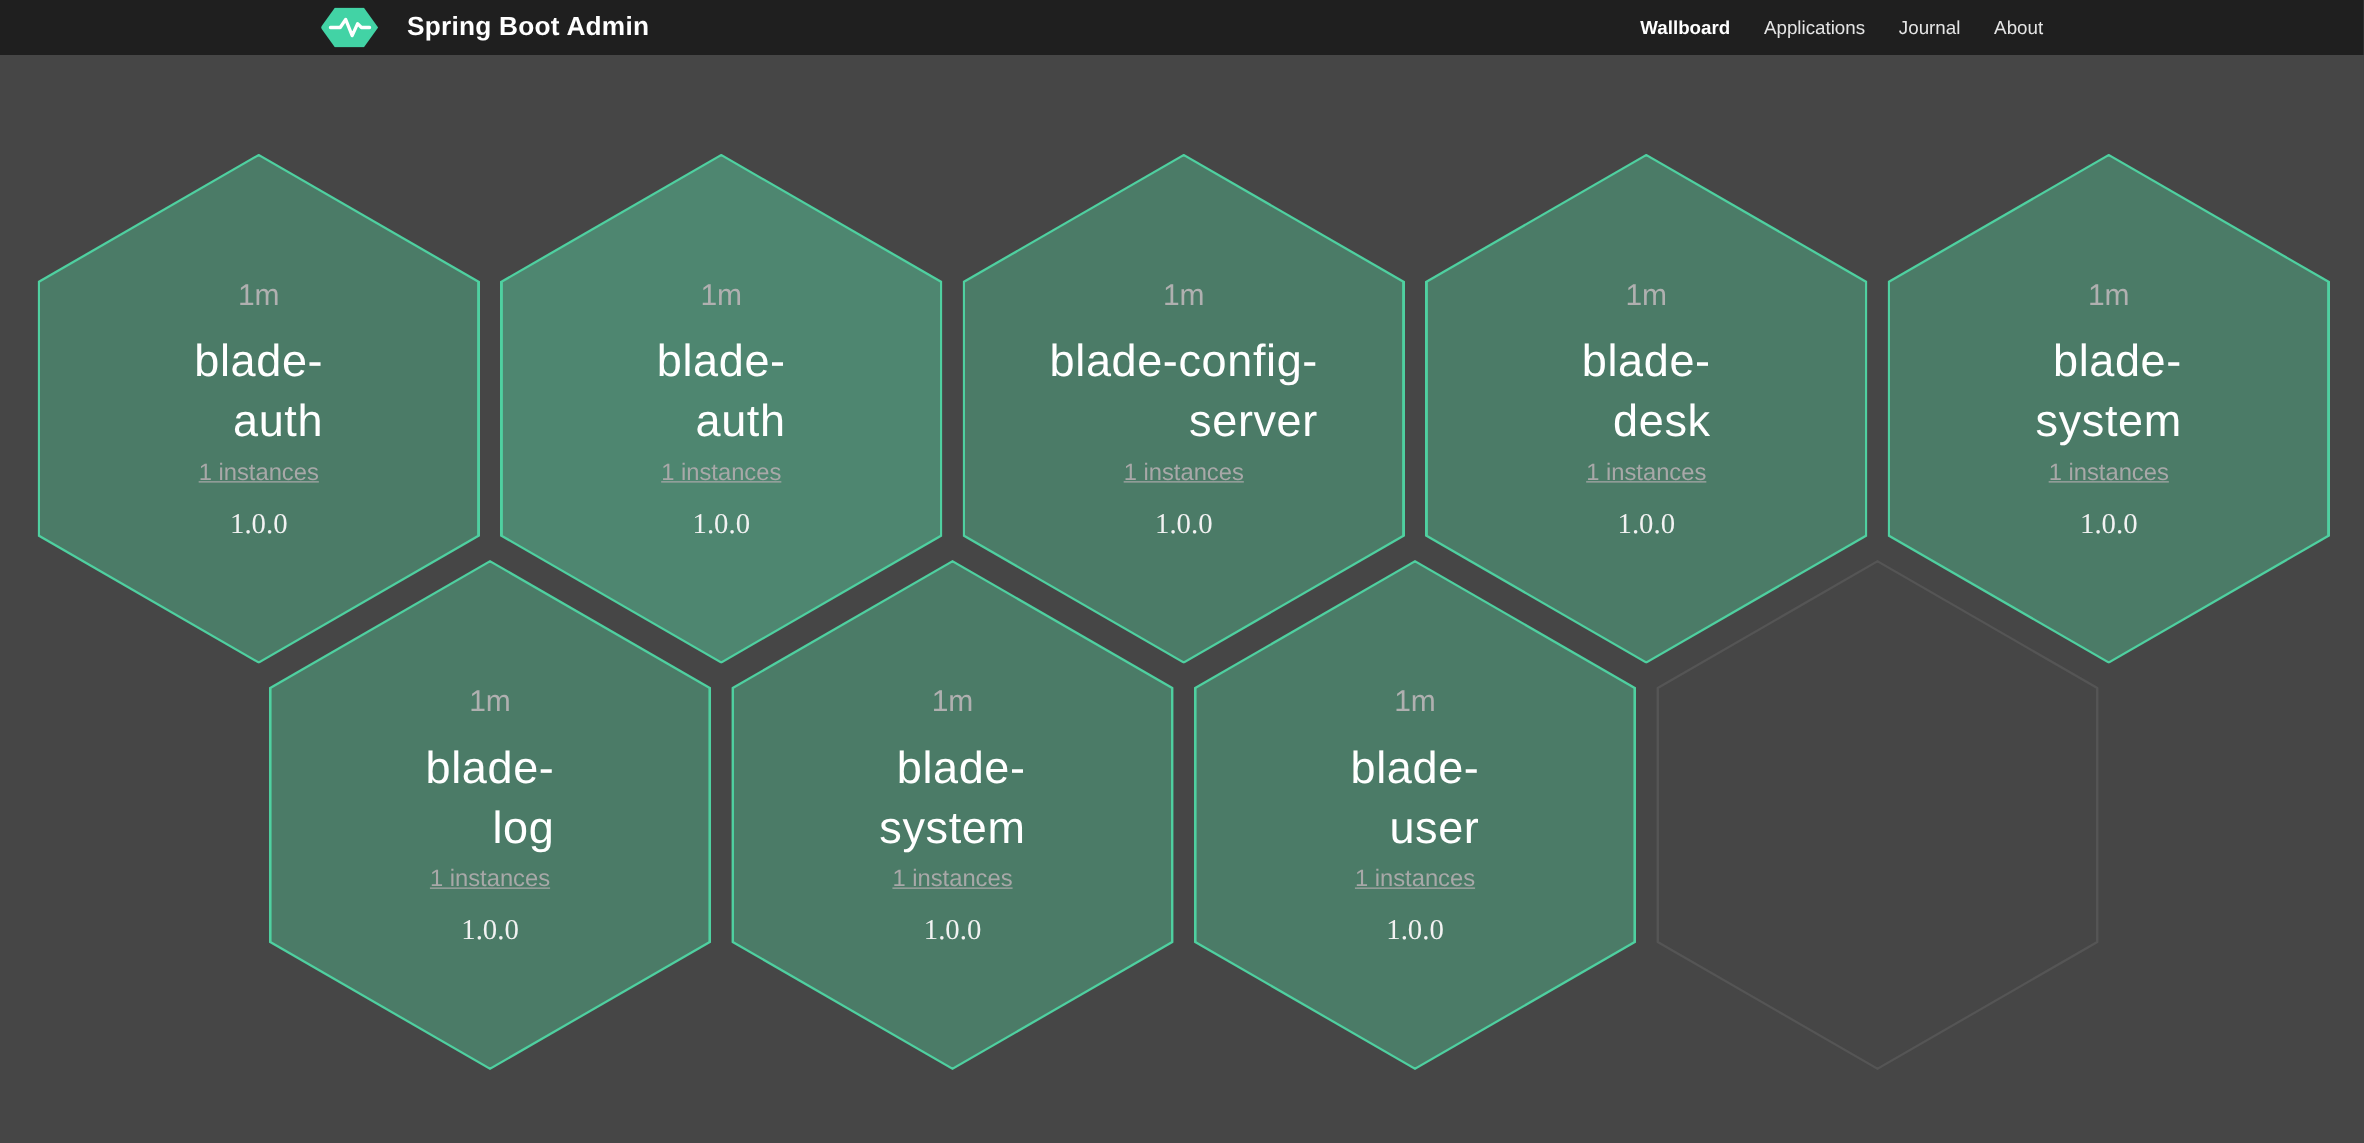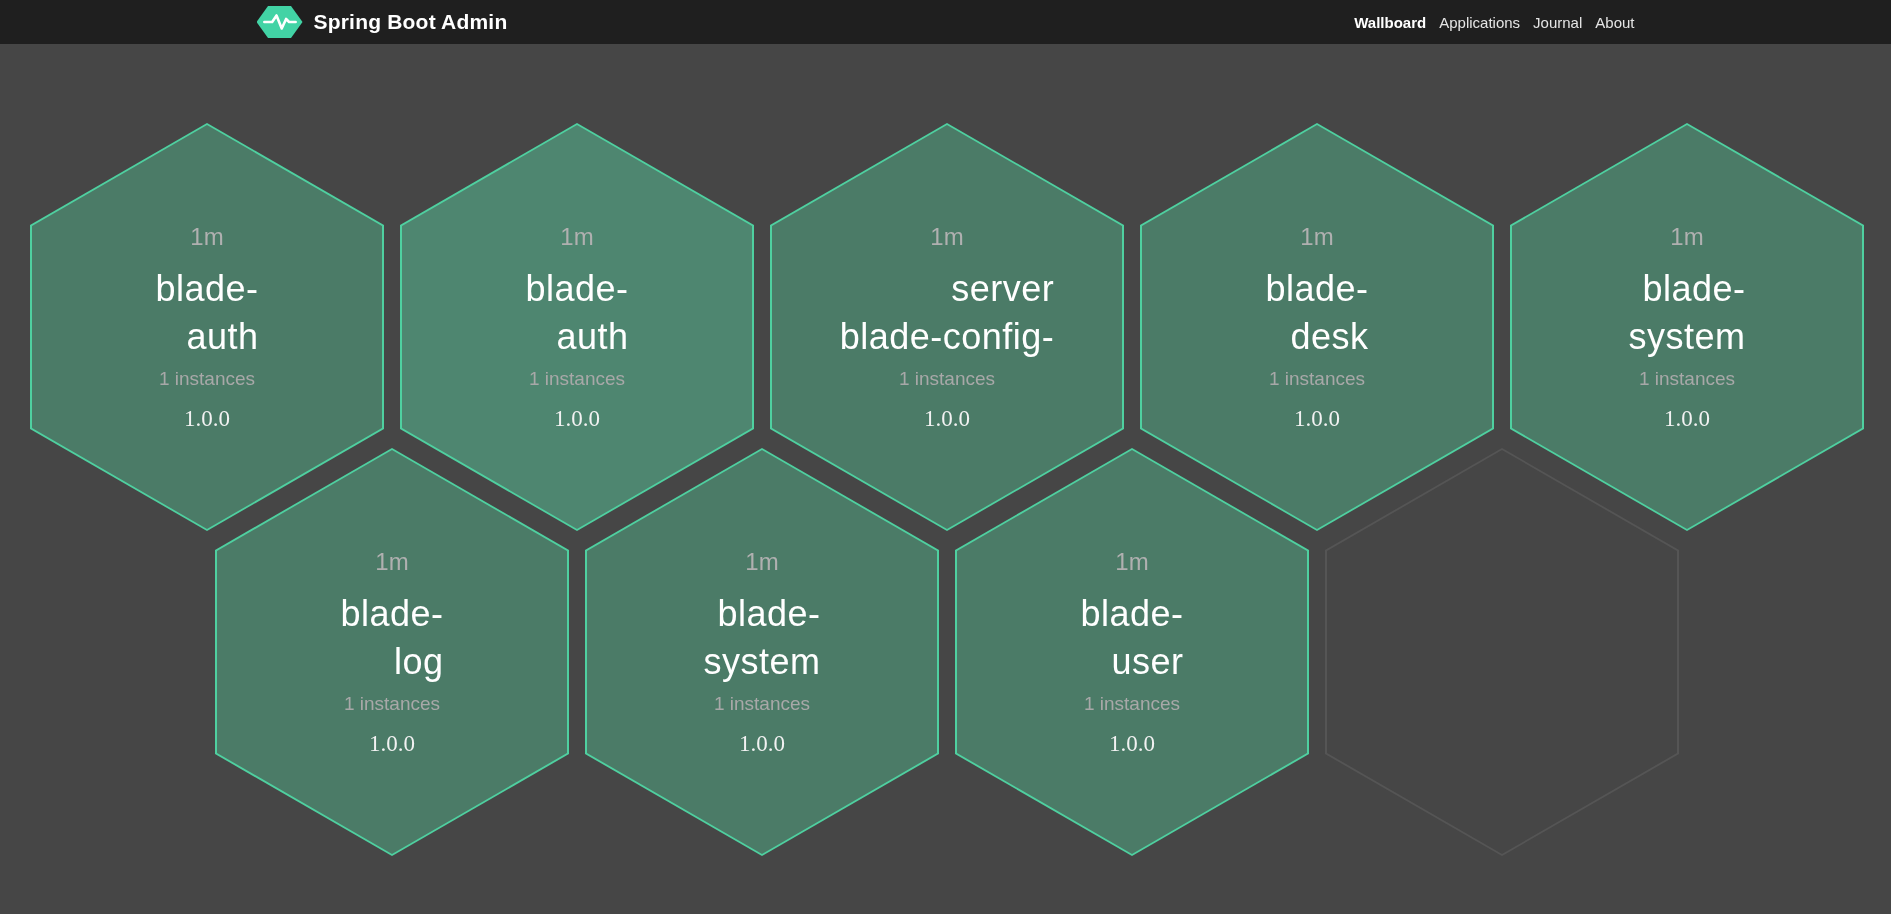--- a/index.html
+++ b/index.html
@@ -15,29 +15,29 @@
   }
   
   .header{
     height:44px; background:var(--header-bg);
     display:flex; align-items:center;
   }
   .header-inner{
     width:1378px; margin:0 auto;
     display:flex; align-items:center;
   }
-  .brand{display:flex; align-items:center; gap:11px; cursor:pointer;}
+  .brand{display:flex; align-items:center; gap:23px; cursor:pointer;}
   .logo-hex{
     width:46px; height:32px; background:var(--brand);
     clip-path:polygon(25% 0,75% 0,100% 50%,75% 100%,25% 100%,0 50%);
     display:flex; align-items:center; justify-content:center;
   }
   .logo-hex svg{display:block;}
   .brand-title{color:var(--text-light); font-size:21px; font-weight:bold; letter-spacing:.2px;}
-  .nav{margin-left:auto; display:flex; align-items:center; gap:13px;}
+  .nav{margin-left:auto; display:flex; align-items:center; gap:27px;}
   .nav-item{font-size:15px; color:#e5e5e5; cursor:pointer; text-decoration:none;}
   .nav-item.active{color:var(--text-light); font-weight:bold;}
   
   .board{position:relative; width:1891px; height:870px;}
   .hex{
     position:absolute; width:354px; height:408px;
     background:var(--hex-border);
     clip-path:polygon(50% 0,100% 25%,100% 75%,50% 100%,0 75%,0 25%);
     cursor:pointer;
   }
@@ -48,21 +48,21 @@
     display:flex; flex-direction:column; align-items:center; justify-content:center;
   }
   .hex.hl .hex-inner{background:var(--hex-fill-bright);}
   .hex.empty{background:var(--hex-empty-border); cursor:default;}
   .hex.empty .hex-inner{background:var(--bg);}
   .uptime{font-size:24px; color:var(--text-muted); margin-bottom:14px;}
   .app-name{
     font-size:36px; line-height:48px; color:var(--text-light);
     text-align:right; letter-spacing:.5px; font-weight:400;
   }
-  .instances{font-size:19px; color:#a8a8a8; margin-top:7px;}
+  .instances{font-size:19px; color:#a8a8a8; margin-top:7px;text-decoration:underline;}
   .version{font-size:23px; color:#f2f2f2; margin-top:16px;font-family:Liberation Serif, serif;}
   
   .r1{top:79px;} .r2{top:404px;}
 </style>
 </head>
 <body>
 
 <header class="header">
   <div class="header-inner">
     <div class="brand">
@@ -105,22 +105,22 @@
       </div>
       <div class="instances">1 instances</div>
       <div class="version">1.0.0</div>
     </div>
   </div>
 
   <div class="hex r1" style="left:770px">
     <div class="hex-inner">
       <div class="uptime">1m</div>
       <div class="app-name">
+        <div>blade-config-</div>
         <div>server</div>
-        <div>blade-config-</div>
       </div>
       <div class="instances">1 instances</div>
       <div class="version">1.0.0</div>
     </div>
   </div>
 
   <div class="hex r1" style="left:1140px">
     <div class="hex-inner">
       <div class="uptime">1m</div>
       <div class="app-name">

